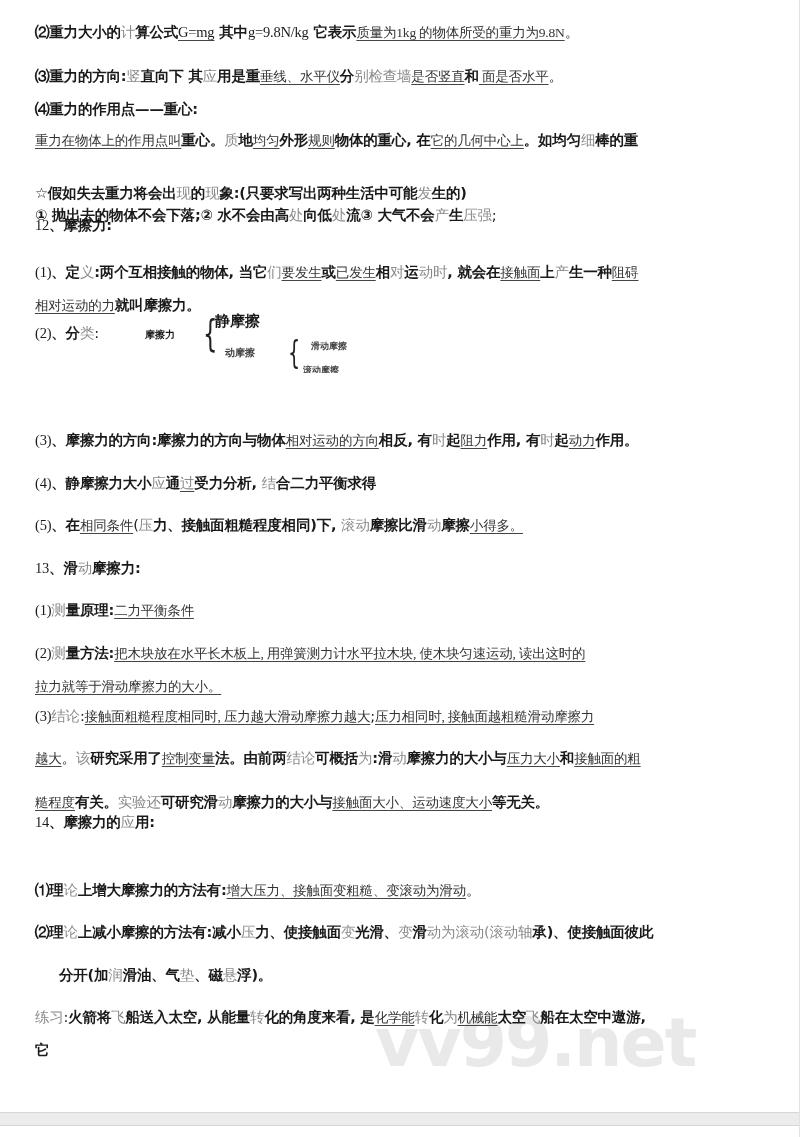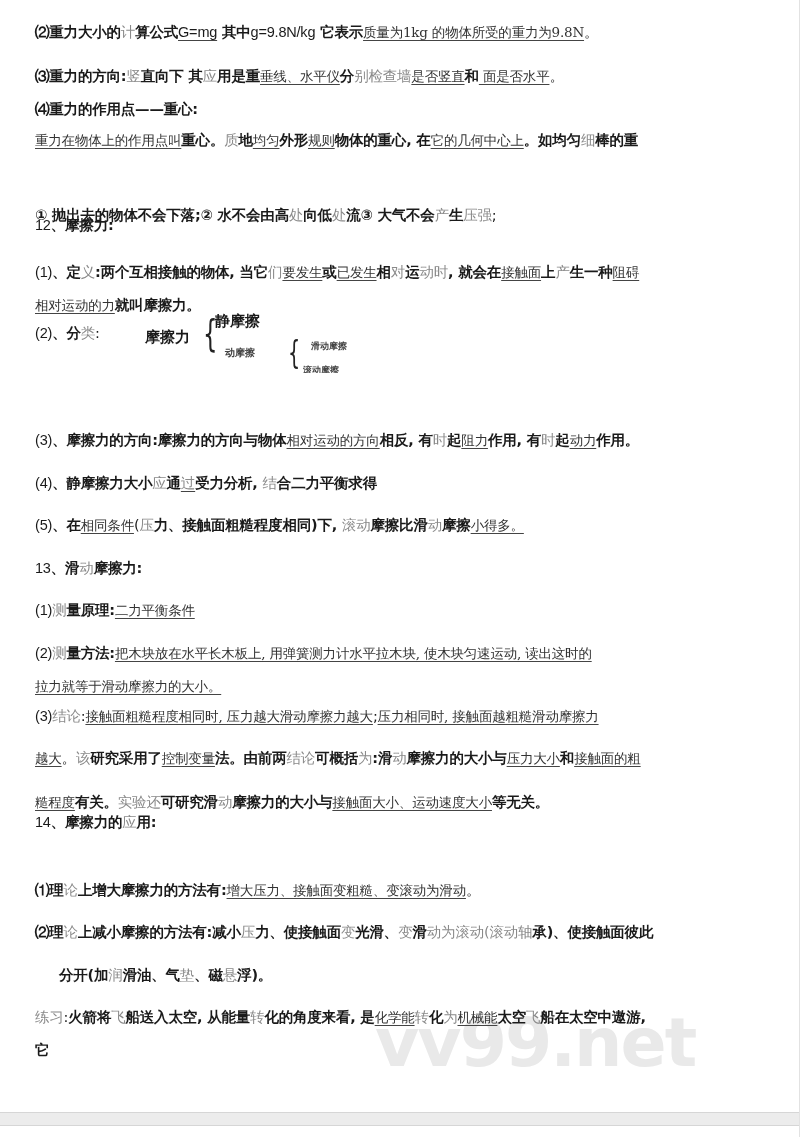--- a/index.html
+++ b/index.html
@@ -4,55 +4,56 @@
 <style>
   html,body{margin:0;padding:0;background:#fff;}
   body{width:800px;height:1137px;position:relative;overflow:hidden;
        font-family:"DejaVu Sans","Liberation Sans",sans-serif;color:#1a1a1a;}
   .page{position:absolute;left:0;top:0;width:800px;height:1112px;background:#fff;}
   .line{position:absolute;left:35px;white-space:nowrap;font-size:14.5px;line-height:20px;letter-spacing:-0.2px;}
   .seg{}
   .b{font-weight:bold;}
   .l{color:#8a8a8a;font-weight:normal;}
   .h{font-family:"DejaVu Serif","Liberation Serif",serif;font-weight:normal;color:#333;font-size:13.5px;}
-  .u{text-decoration:underline;text-decoration-color:#444;text-underline-offset:3px;text-decoration-thickness:1px;}
-  .n{font-family:Liberation Sans, sans-serif;}
+  .u{text-decoration:underline;text-decoration-color:#444;text-underline-offset:3px;text-decoration-thickness:1px;font-family:Liberation Serif, serif;}
+  .n{font-family:Liberation Serif, serif;}
   
   .tree{position:absolute;left:145px;top:310px;width:250px;height:70px;}
   .tree .t{position:absolute;white-space:nowrap;font-weight:bold;}
   .brace{position:absolute;font-family:"DejaVu Sans",sans-serif;font-weight:normal;color:#222;}
   .watermark{position:absolute;left:375px;top:1003px;font-family:"DejaVu Sans","Liberation Sans",sans-serif;
              font-weight:bold;font-size:68px;letter-spacing:-2px;color:#e9e9e9;z-index:0;}
   .content{position:absolute;inset:0;z-index:1;}
   .sep{position:absolute;left:0;top:1112px;width:800px;height:12px;background:#ececec;
        border-top:1px solid #d6d6d6;border-bottom:1px solid #d6d6d6;}
   .bottom{position:absolute;left:0;top:1126px;width:800px;height:11px;background:#fff;}
   .vedge{position:absolute;right:0;top:0;width:1px;height:1137px;background:#e2e2e2;}
 </style>
 </head>
 <body>
 
 <div class="page">
   <div class="watermark">vv99.net</div>
   <div class="content" id="content">
 
     <div class="tree">
-      <span class="t" style="left:0;top:18px;font-size:15px;">摩擦力</span>
+      <span class="t" style="left:0;top:18px;font-size:10px;">摩擦力</span>
       <span class="brace" style="left:58px;top:3px;font-size:38px;line-height:40px;transform:scaleX(0.6);transform-origin:left;">{</span>
       <span class="t" style="left:70px;top:2px;font-size:15px;">静摩擦</span>
       <span class="t" style="left:80px;top:36px;font-size:10px;color:#444;">动摩擦</span>
       <span class="brace" style="left:143px;top:25px;font-size:32px;line-height:34px;transform:scaleX(0.6);transform-origin:left;">{</span>
       <span class="t" style="left:158px;top:30px;font-size:9px;color:#444;margin-left:8px;">滑动摩擦</span>
       <span class="t" style="left:158px;top:54px;font-size:9px;color:#444;height:9px;overflow:hidden;">滚动摩擦</span>
     </div>
 
   <div class="line" style="top: 22px;"><span class="seg b">⑵重力大小的</span><span class="seg l">计</span><span class="seg b">算公式</span><span class="seg n u">G=mg</span><span class="seg b"> 其中</span><span class="seg n">g=9.8N/kg</span><span class="seg b"> 它表示</span><span class="seg h u">质量为1kg  的物体所受的重力为9.8N</span><span class="seg ">。</span></div>
       <div class="line" style="top: 66px;"><span class="seg b">⑶重力的方向:</span><span class="seg l">竖</span><span class="seg b">直向下 其</span><span class="seg l">应</span><span class="seg b">用是重</span><span class="seg h u">垂线、水平仪</span><span class="seg b">分</span><span class="seg l">别检查墙</span><span class="seg h u">是否竖直</span><span class="seg b">和</span><span class="seg h u"> 面是否水平</span><span class="seg ">。</span></div>
       <div class="line" style="top: 99px;"><span class="seg b">⑷重力的作用点——重心:</span></div>
       <div class="line" style="top: 130px;"><span class="seg h u">重力在物体上的作用点叫</span><span class="seg b">重心。</span><span class="seg l">质</span><span class="seg b">地</span><span class="seg h u">均匀</span><span class="seg b">外形</span><span class="seg h u">规则</span><span class="seg b">物体的重心, 在</span><span class="seg h u">它的几何中心上</span><span class="seg b">。如均匀</span><span class="seg l">细</span><span class="seg b">棒的重</span></div>
+      <div class="line" style="top: 183px;"><span class="seg b">☆假如失去重力将会出</span><span class="seg l">现</span><span class="seg b">的</span><span class="seg l">现</span><span class="seg b">象:(只要求写出两种生活中可能</span><span class="seg l">发</span><span class="seg b">生的)</span></div>
       <div class="line" style="top: 205px;"><span class="seg b">① 抛出去的物体不会下落;② 水不会由高</span><span class="seg l">处</span><span class="seg b">向低</span><span class="seg l">处</span><span class="seg b">流③ 大气不会</span><span class="seg l">产</span><span class="seg b">生</span><span class="seg l">压强</span><span class="seg ">;</span></div>
       <div class="line" style="top: 215px;"><span class="seg n">12</span><span class="seg b">、摩擦力:</span></div>
       <div class="line" style="top: 262px;"><span class="seg n">(1)</span><span class="seg b">、定</span><span class="seg l">义</span><span class="seg b">:两个互相接触的物体, 当它</span><span class="seg l">们</span><span class="seg h u">要发生</span><span class="seg b">或</span><span class="seg h u">已发生</span><span class="seg b">相</span><span class="seg l">对</span><span class="seg b">运</span><span class="seg l">动时</span><span class="seg b">, 就会在</span><span class="seg h u">接触面</span><span class="seg b">上</span><span class="seg l">产</span><span class="seg b">生一种</span><span class="seg h u">阻碍</span></div>
       <div class="line" style="top: 295px;"><span class="seg h u">相对运动的力</span><span class="seg b">就叫摩擦力。</span></div>
       <div class="line" style="top: 323px;"><span class="seg n">(2)</span><span class="seg b">、分</span><span class="seg l">类</span><span class="seg ">:</span></div>
       <div class="line" style="top: 430px;"><span class="seg n">(3)</span><span class="seg b">、摩擦力的方向:摩擦力的方向与物体</span><span class="seg h u">相对运动的方向</span><span class="seg b">相反, 有</span><span class="seg l">时</span><span class="seg b">起</span><span class="seg h u">阻力</span><span class="seg b">作用, 有</span><span class="seg l">时</span><span class="seg b">起</span><span class="seg h u">动力</span><span class="seg b">作用。</span></div>
       <div class="line" style="top: 473px;"><span class="seg n">(4)</span><span class="seg b">、静摩擦力大小</span><span class="seg l">应</span><span class="seg b">通</span><span class="seg l u">过</span><span class="seg b">受力分析, </span><span class="seg l">结</span><span class="seg b">合二力平衡求得</span></div>
       <div class="line" style="top: 515px;"><span class="seg n">(5)</span><span class="seg b">、在</span><span class="seg h u">相同条件</span><span class="seg ">(</span><span class="seg l">压</span><span class="seg b">力、接触面粗糙程度相同)下, </span><span class="seg l">滚动</span><span class="seg b">摩擦比滑</span><span class="seg l">动</span><span class="seg b">摩擦</span><span class="seg h u">小得多。 </span></div>
       <div class="line" style="top: 558px;"><span class="seg n">13</span><span class="seg b">、滑</span><span class="seg l">动</span><span class="seg b">摩擦力:</span></div>
       <div class="line" style="top: 600px;"><span class="seg n">(1)</span><span class="seg l">测</span><span class="seg b">量原理:</span><span class="seg h u">二力平衡条件</span></div>

